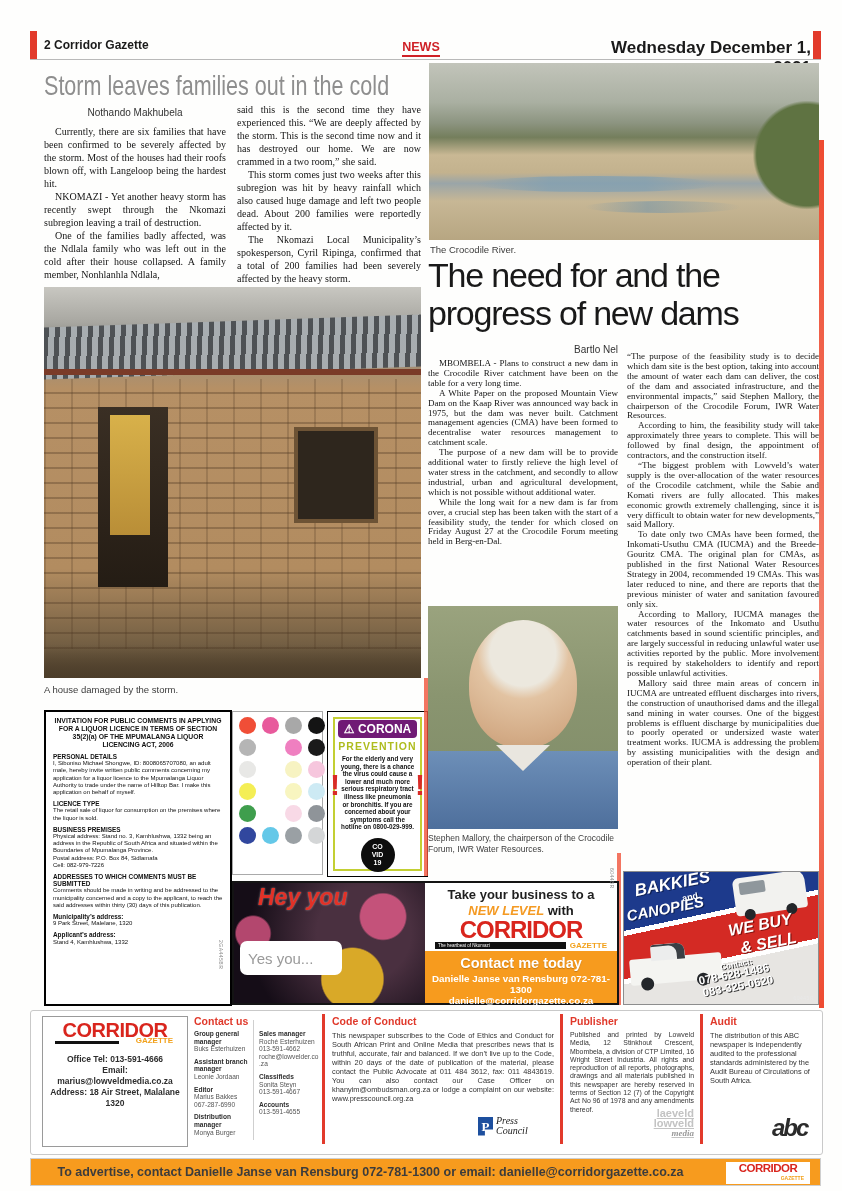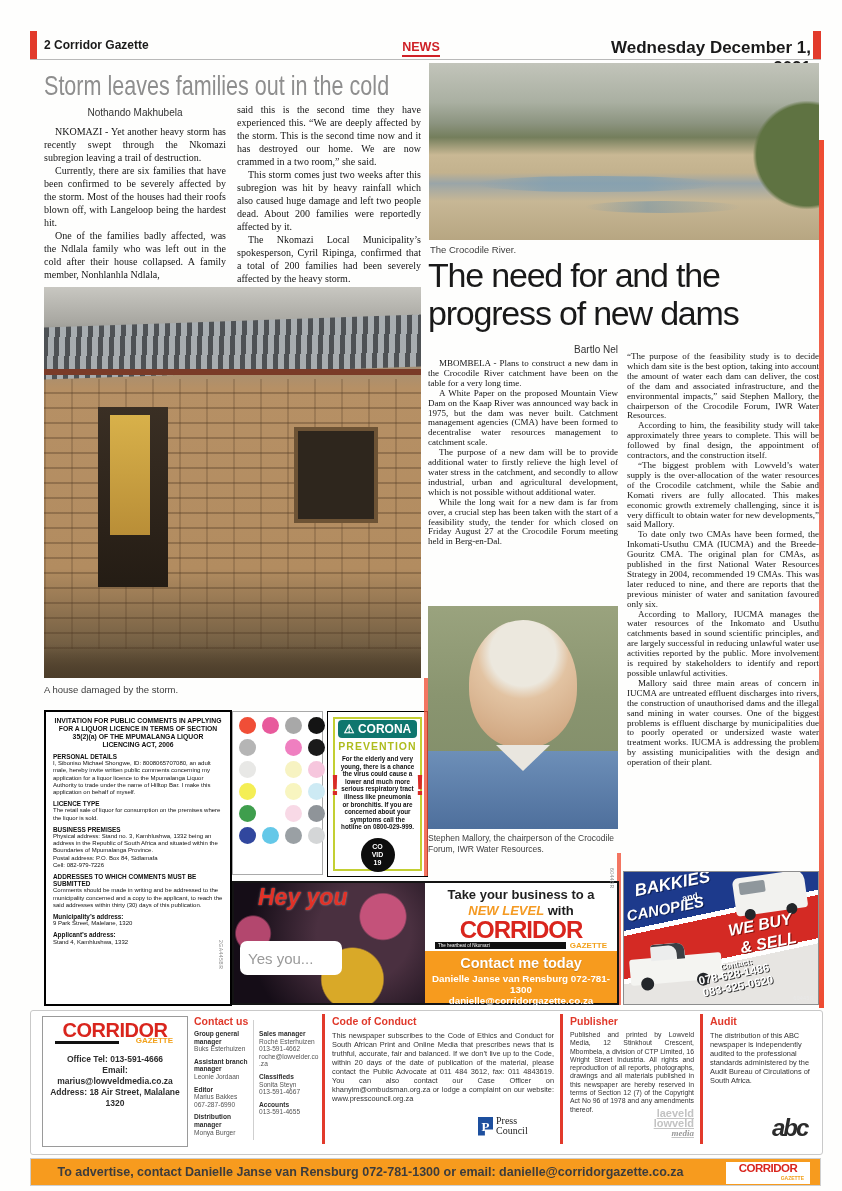--- a/index.html
+++ b/index.html
@@ -22,21 +22,21 @@
   .liq .t{font-size:6.8px;line-height:8px;font-weight:bold;text-align:center;margin-bottom:3px;}
   .liq .h{font-size:6.4px;font-weight:bold;margin-top:4px;}
   .liq .b{margin:0;}
   
   .dots-box{border:1px solid #a9a9a9;background:#fff;padding:5px 6px;display:grid;
             grid-template-columns:repeat(4,17px);gap:5px 6px;align-content:start;}
   .dot{width:17px;height:17px;border-radius:50%;display:inline-block;}
   
   .corona{border:1.5px solid #000;background:#fff;text-align:center;}
   .cor-frame{position:absolute;left:5px;right:5px;top:5px;bottom:5px;border:2px solid #c3cf33;}
-  .cor-badge{display:inline-block;background:#0f766e;color:#fff;font-weight:bold;font-size:12px;
+  .cor-badge{display:inline-block;background:#701a75;color:#fff;font-weight:bold;font-size:12px;
              border-radius:4px;padding:2px 6px;margin-top:8px;}
   .cor-sub{color:#aebc1e;font-weight:bold;font-size:10.5px;letter-spacing:1px;margin-top:2px;}
   .cor-body{font-size:6.3px;line-height:7.6px;font-weight:bold;padding:3px 12px 0 12px;color:#111;}
   .cor-ex{position:absolute;font-size:30px;font-weight:900;color:#d92b27;top:56px;}
   .covid{position:absolute;left:50%;transform:translateX(-50%);bottom:4px;width:34px;height:34px;border-radius:50%;
          background:#0d0d0d;color:#fff;font-weight:bold;font-size:7px;line-height:8px;display:flex;
          flex-direction:column;align-items:center;justify-content:center;}
   
   .cad{border:2px solid #141414;background:#fff;display:flex;}
   .cad-photo{width:193px;height:100%;position:relative;overflow:hidden;
@@ -89,21 +89,21 @@
   .office .brand{font-size:20px;font-weight:bold;color:#d9251d;letter-spacing:-0.5px;line-height:19px;}
   .office .bar{width:64px;height:3px;background:#111;margin:1px 0 0 12px;}
   .office .gaz{font-size:8px;font-weight:bold;color:#f2a11b;text-align:right;margin:-8px 14px 0 0;}
   .office .line{font-size:8.5px;font-weight:bold;color:#2e2e2e;line-height:11px;}
   .c-entry{margin-bottom:5px;}
   .c-role{font-size:6.6px;font-weight:bold;color:#2e2e2e;line-height:7.6px;}
   .c-name{font-size:6.6px;color:#555;line-height:7.6px;word-wrap:break-word;}
   .press-logo{display:flex;align-items:center;}
   .press-p{width:15px;height:19px;background:#1d4f9e;color:#fff;font-family:"Liberation Serif",serif;
            font-weight:bold;font-size:13px;text-align:center;line-height:19px;clip-path:polygon(0 0,100% 0,100% 68%,46% 68%,46% 100%,0 100%);}
-  .press-txt{font-family:"Liberation Serif",serif;font-size:10px;line-height:10px;color:#222;margin-left:3px;}
+  .press-txt{font-family:"Liberation Serif",serif;font-size:10px;line-height:10px;color:#222;margin-left:3px;font-style:italic;}
   .lv-logo{text-align:right;color:#c3c3c3;font-weight:bold;font-size:11px;line-height:10px;text-decoration:underline;}
   .lv-logo .script{font-style:italic;font-size:9px;color:#9a9a9a;font-family:"Liberation Serif",serif;}
   .abc{font-size:24px;font-weight:bold;font-style:italic;letter-spacing:-2px;color:#2b2b2b;}
   
   .banner{background:#f79b1e;border:1px solid #cfcfcf;}
   .banner .txt{position:absolute;left:0;right:110px;top:0;bottom:0;display:flex;align-items:center;justify-content:center;
                font-size:12.5px;font-weight:bold;color:#3c3c3c;}
   .banner .logo{position:absolute;right:10px;top:3px;width:84px;height:22px;background:#fff;text-align:center;}
   .banner .logo .b{font-size:11.5px;font-weight:bold;color:#d9251d;letter-spacing:-0.5px;line-height:13px;}
   .banner .logo .g{font-size:5px;font-weight:bold;color:#f2a11b;text-align:right;margin-right:6px;line-height:6px;}
@@ -120,22 +120,22 @@
   <div class="abs" style="left:371px;top:37px;width:100px;text-align:center;">
     <span style="display:inline-block;font-size:12.5px;font-weight:bold;color:#cf2127;border-bottom:2px solid #cf2127;padding-bottom:1px;">NEWS</span>
   </div>
   <div class="abs" style="left:600px;top:38px;width:211px;text-align:right;font-size:17px;font-weight:bold;">Wednesday December 1, 2021</div>
   <div class="abs redbar" style="left:813px;top:31px;width:8px;height:29px;"></div>
   <div class="abs hairline" style="left:30px;top:59px;width:791px;height:1px;"></div>
 
   <div class="abs storm-hl" style="left:44px;top:70px;">Storm leaves families out in the cold</div>
   <div class="abs byline" style="left:44px;top:107px;width:182px;">Nothando Makhubela</div>
   <div class="abs news-body" style="left:44px;top:125px;width:182px;height:174px;font-size:10px;line-height:13px;">
+    <p>Currently, there are six families that have been confirmed to be severely affected by the storm. Most of the houses had their roofs blown off, with Langeloop being the hardest hit.</p>
     <p>NKOMAZI - Yet another heavy storm has recently swept through the Nkomazi subregion leaving a trail of destruction.</p>
-    <p>Currently, there are six families that have been confirmed to be severely affected by the storm. Most of the houses had their roofs blown off, with Langeloop being the hardest hit.</p>
     <p>One of the families badly affected, was the Ndlala family who was left out in the cold after their house collapsed. A family member, Nonhlanhla Ndlala,</p>
   </div>
   <div class="abs news-body" style="left:237px;top:103px;width:184px;height:198px;font-size:10px;line-height:13px;">
     <p class="noind">said this is the second time they have experienced this. “We are deeply affected by the storm. This is the second time now and it has destroyed our home. We are now crammed in a two room,” she said.</p>
     <p>This storm comes just two weeks after this subregion was hit by heavy rainfall which also caused huge damage and left two people dead. About 200 families were reportedly affected by it.</p>
     <p>The Nkomazi Local Municipality’s spokesperson, Cyril Ripinga, confirmed that a total of 200 families had been severely affected by the heavy storm.</p>
   </div>
 
   <div class="abs photo" style="left:44px;top:287px;width:377px;height:391px;background:linear-gradient(180deg,#c8c7c1 0%,#a8a7a1 9%,#8e8d87 13%,#b69065 26%,#b28c60 72%,#6e5b41 93%,#55462f 100%);">
     <div class="abs" style="left:0;top:34px;width:100%;height:52px;background:repeating-linear-gradient(93deg,rgba(74,78,82,.95) 0 5px,rgba(168,174,178,.95) 5px 11px);transform:skewY(-2deg);"></div>

